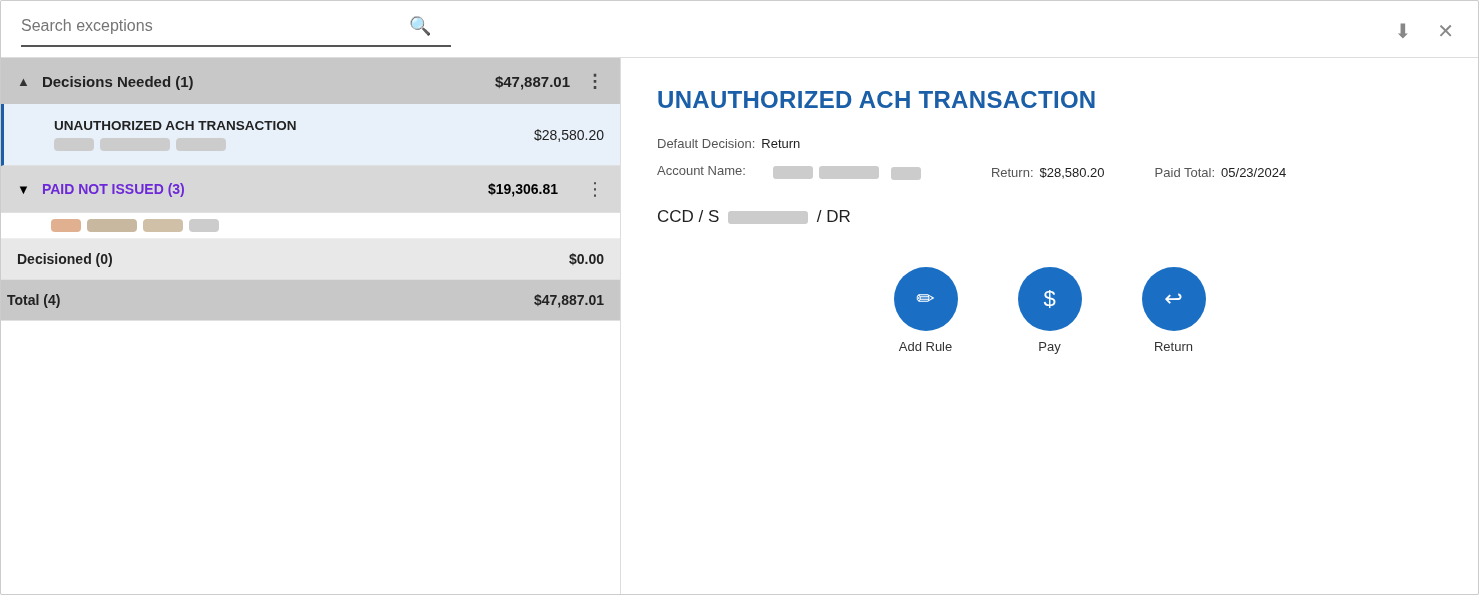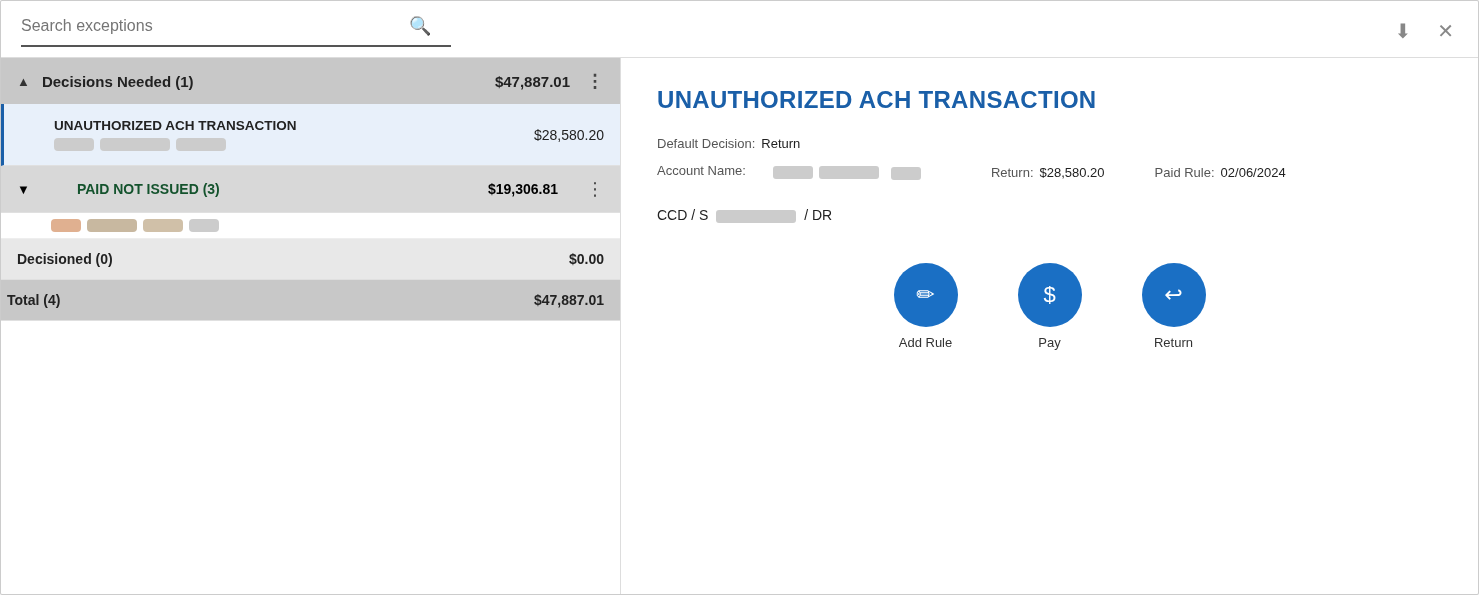--- a/index.html
+++ b/index.html
@@ -148,22 +148,21 @@
     }
     .group-subheader .chevron {
       margin-right: 12px;
       font-size: 13px;
       cursor: pointer;
     }
     .group-subheader .sub-label {
       flex: 1;
       font-weight: bold;
       font-size: 14px;
-      color: #14532d;
-      margin-left: 35px;
+      color: #6d28d9;
     }
     .group-subheader .sub-amount {
       margin-right: 28px;
       font-size: 14px;
       font-weight: bold;
     }
     .group-subheader .more-icon {
       font-size: 18px;
       cursor: pointer;
       color: #444;
@@ -247,21 +246,21 @@
       height: 13px;
       vertical-align: middle;
     }
     .account-val-group {
       display: flex;
       align-items: center;
       gap: 6px;
       flex-wrap: wrap;
     }
     .transaction-code {
-      font-size: 14px;
+      font-size: 17px;
       color: #222;
       margin-top: 10px;
     }
     
     .action-buttons {
       display: flex;
       justify-content: center;
       gap: 60px;
       margin-top: 40px;
     }
@@ -376,22 +375,22 @@
             <span class="blur-text" style="width:60px;"></span>
             <br>
             <span class="blur-text" style="width:30px; margin-top:3px;"></span>
           </span>
         </div>
         <div class="detail-row-item" style="margin-left: 20px;">
           <span class="lbl">Return:</span>
           <span class="val">$28,580.20</span>
         </div>
         <div class="detail-row-item">
-          <span class="lbl">Paid Rule:</span>
-          <span class="val">02/06/2024</span>
+          <span class="lbl">Paid Total:</span>
+          <span class="val">05/23/2024</span>
         </div>
       </div>
 
       <div class="transaction-code">
         <span>CCD / S</span>
         <span class="blur-text" style="width:80px; margin: 0 4px;"></span>
         <span>/ DR</span>
       </div>
 
       <div class="action-buttons">

